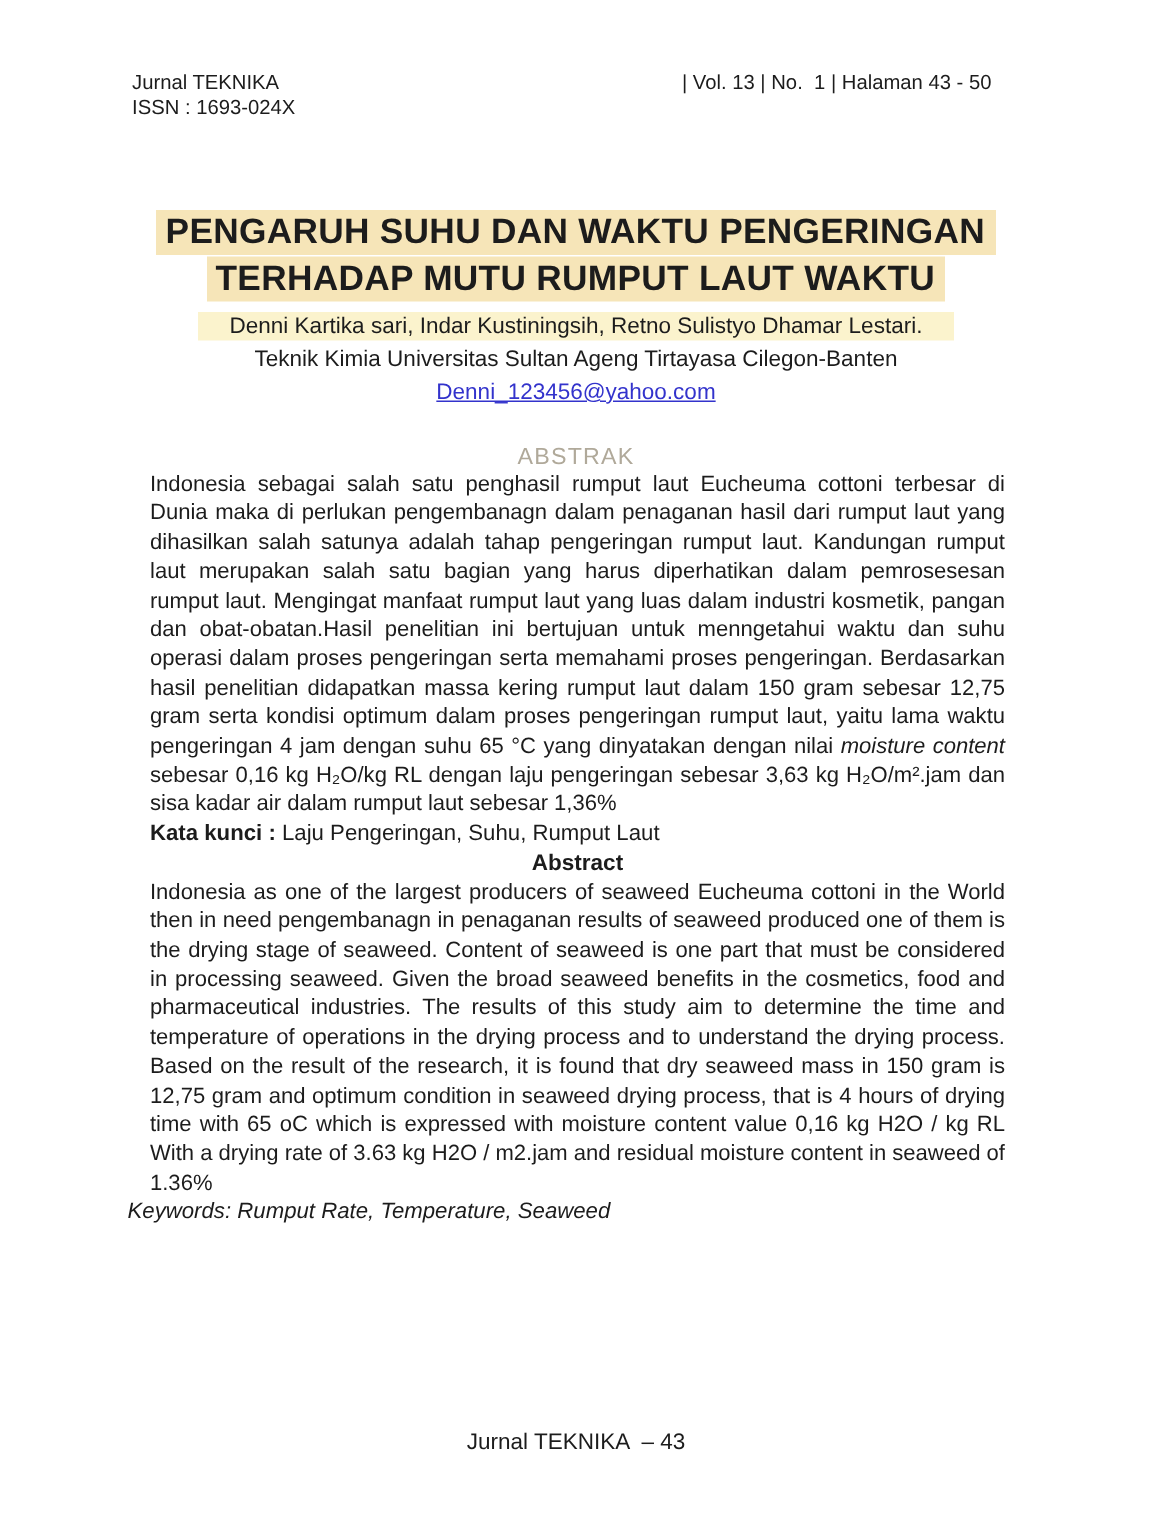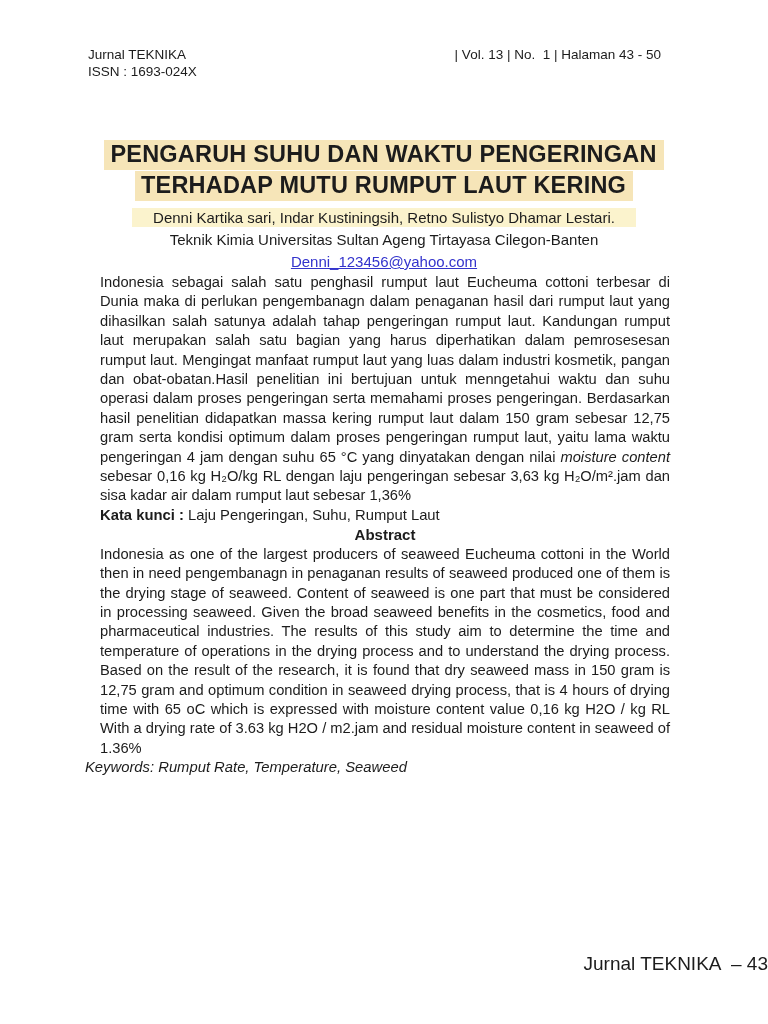--- a/index.html
+++ b/index.html
@@ -90,22 +90,22 @@
     font-style: italic;
     font-size: 14.8px;
     line-height: 19.4px;
   }
   
   .footer {
     position: absolute;
     top: 953px;
     left: 0;
     width: 100%;
-    text-align: right;
-    font-size: 19px;
+    text-align: center;
+    font-size: 15px;
     white-space: pre;
   }
 </style>
 </head>
 <body>
 
 <div class="page">
 
   <div class="header">
     <div class="header-left">
@@ -113,31 +113,32 @@
       <div>ISSN : 1693-024X</div>
     </div>
     <div class="header-right">
       <div>| Vol. 13 | No.  1 | Halaman 43 - 50</div>
     </div>
   </div>
 
   <div class="title-block">
     <h1 class="paper-title">
       <span class="title-line">PENGARUH SUHU DAN WAKTU PENGERINGAN</span><br>
-      <span class="title-line">TERHADAP MUTU RUMPUT LAUT KERING</span>
+      <span class="title-line">TERHADAP MUTU RUMPUT LAUT WAKTU</span>
     </h1>
     <div class="authors-line">
       <span class="authors-hl">Denni Kartika sari, Indar Kustiningsih, Retno Sulistyo Dhamar Lestari.</span>
     </div>
     <div class="affiliation-line">Teknik Kimia Universitas Sultan Ageng Tirtayasa Cilegon-Banten</div>
     <div class="email-line">
       <a class="email-link">Denni_123456@yahoo.com</a>
     </div>
   </div>
 
+  <div class="abstrak-heading">ABSTRAK</div>
 
   <div class="abstract-block">
     <p class="just"><span>Indonesia sebagai salah satu penghasil rumput laut Eucheuma cottoni terbesar di Dunia maka di perlukan pengembanagn dalam penaganan hasil dari rumput laut yang dihasilkan salah satunya adalah tahap pengeringan rumput laut. Kandungan rumput laut merupakan salah satu bagian yang harus diperhatikan dalam pemrosesesan rumput laut. Mengingat manfaat rumput laut yang luas dalam industri kosmetik, pangan dan obat-obatan.Hasil penelitian ini bertujuan untuk menngetahui waktu dan suhu operasi dalam proses pengeringan serta memahami proses pengeringan. Berdasarkan hasil penelitian didapatkan massa kering rumput laut dalam 150 gram sebesar 12,75 gram serta kondisi optimum dalam proses pengeringan rumput laut, yaitu lama waktu pengeringan 4 jam dengan suhu 65 °C yang dinyatakan dengan nilai </span><span class="it">moisture content</span><span> sebesar 0,16 kg H₂O/kg RL dengan laju pengeringan sebesar 3,63 kg H₂O/m².jam dan sisa kadar air dalam rumput laut sebesar 1,36%</span></p>
     <p class="kata-line"><span class="kata-label">Kata kunci :</span><span> Laju Pengeringan, Suhu, Rumput Laut</span></p>
     <p class="en-heading">Abstract</p>
     <p class="just">Indonesia as one of the largest producers of seaweed Eucheuma cottoni in the World then in need pengembanagn in penaganan results of seaweed produced one of them is the drying stage of seaweed. Content of seaweed is one part that must be considered in processing seaweed. Given the broad seaweed benefits in the cosmetics, food and pharmaceutical industries. The results of this study aim to determine the time and temperature of operations in the drying process and to understand the drying process. Based on the result of the research, it is found that dry seaweed mass in 150 gram is 12,75 gram and optimum condition in seaweed drying process, that is 4 hours of drying time with 65 oC which is expressed with moisture content value 0,16 kg H2O / kg RL With a drying rate of 3.63 kg H2O / m2.jam and residual moisture content in seaweed of 1.36%</p>
   </div>
 
   <p class="keywords-en">Keywords: Rumput Rate, Temperature, Seaweed</p>
 

